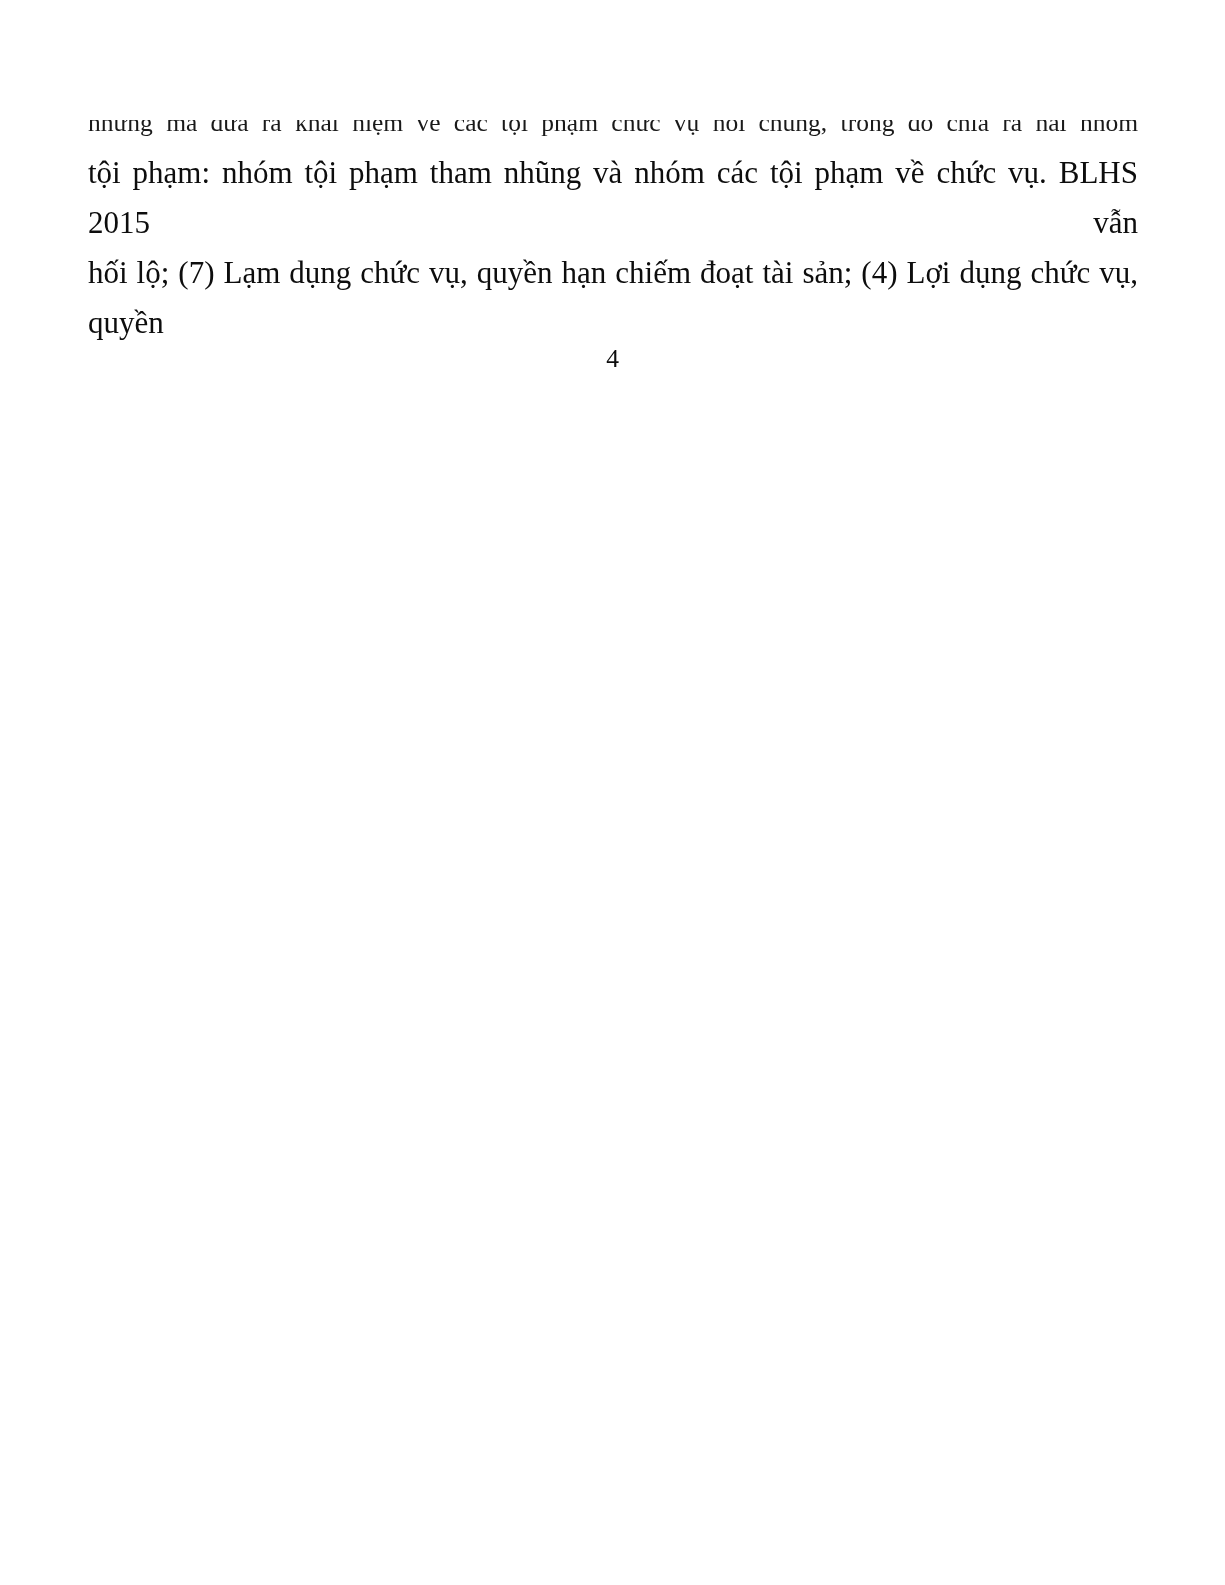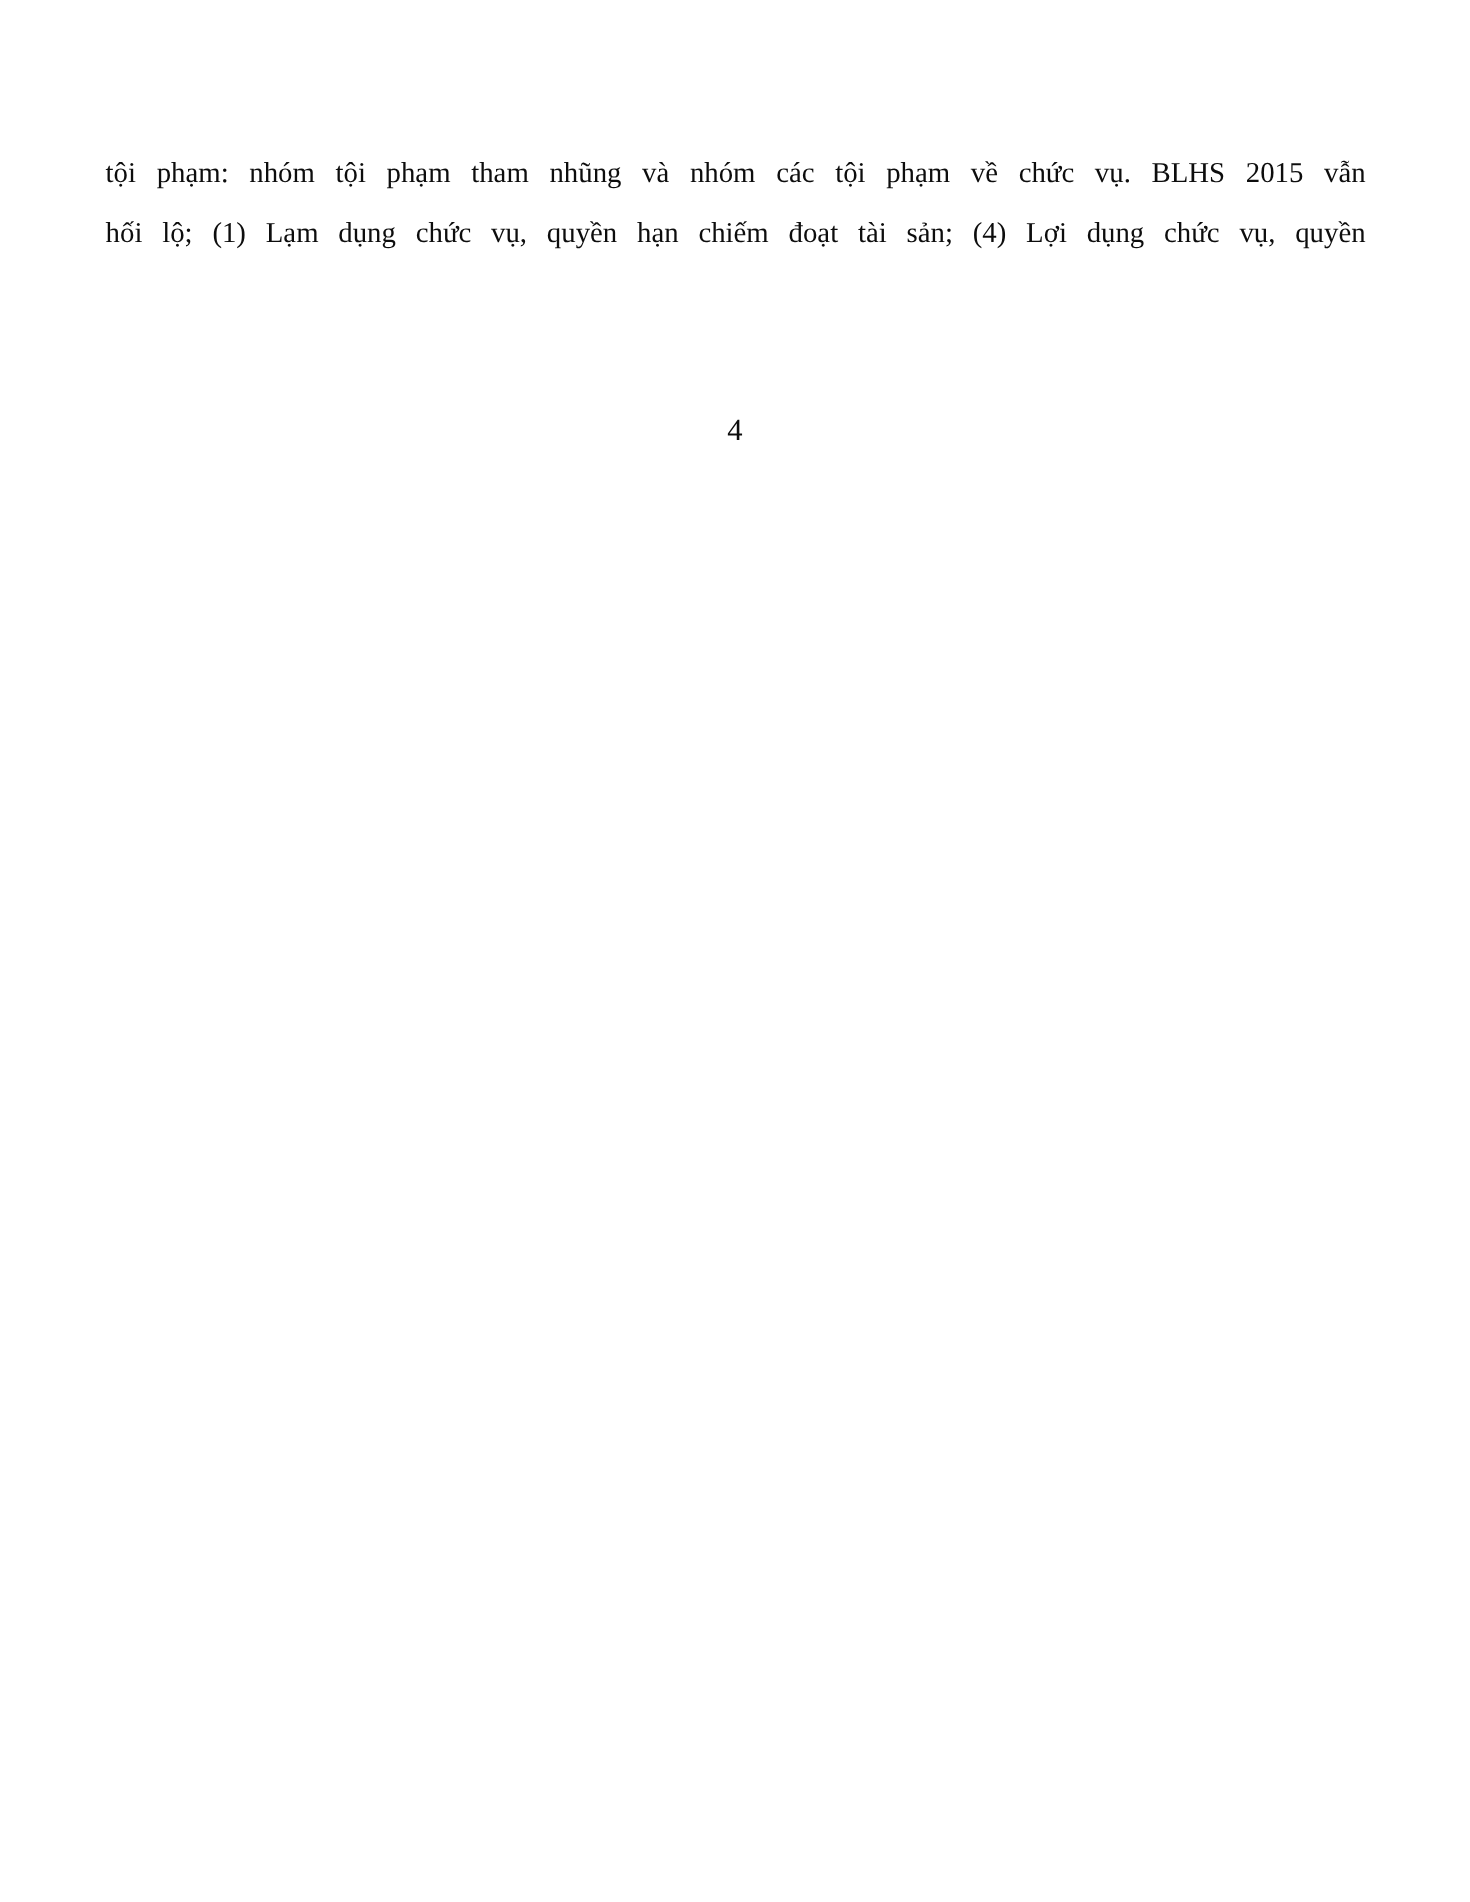--- a/index.html
+++ b/index.html
@@ -45,21 +45,21 @@
     width: 1050px;
     font-size: 25.5px;
     line-height: 50px;
     text-align: justify;
     text-align-last: justify;
     white-space: nowrap;
     color: #1a1a1a;
   }
 
   .para {
-    font-size: 24px;
+    font-size: 31px;
     line-height: 50px;
     text-align: justify;
     margin: 0;
   }
   .para .ln {
     display: block;
     white-space: nowrap;
   }
   .para .ln.justify {
     text-align: justify;
@@ -77,23 +77,26 @@
     line-height: 30px;
   }
 </style>
 </head>
 <body>
 
 <div class="page">
 
   <div class="text-block">
 
+    <div class="clipped-line-wrap">
+      <div class="clipped-line">nhưng mà đưa ra khái niệm về các tội phạm chức vụ nói chung, trong đó chia ra hai nhóm</div>
+    </div>
 
     <p class="para">
       <span class="ln justify">tội phạm: nhóm tội phạm tham nhũng và nhóm các tội phạm về chức vụ. BLHS 2015 vẫn</span>
-      <span class="ln justify">hối lộ; (1) Lạm dụng chức vụ, quyền hạn chiếm đoạt tài sản; (4) Lợi dụng chức vụ, quyền</span>
+      <span class="ln justify">hối lộ; (7) Lạm dụng chức vụ, quyền hạn chiếm đoạt tài sản; (4) Lợi dụng chức vụ, quyền</span>
     </p>
 
   </div>
 
   <div class="page-number">4</div>
 
 </div>
 
 </body></html>

